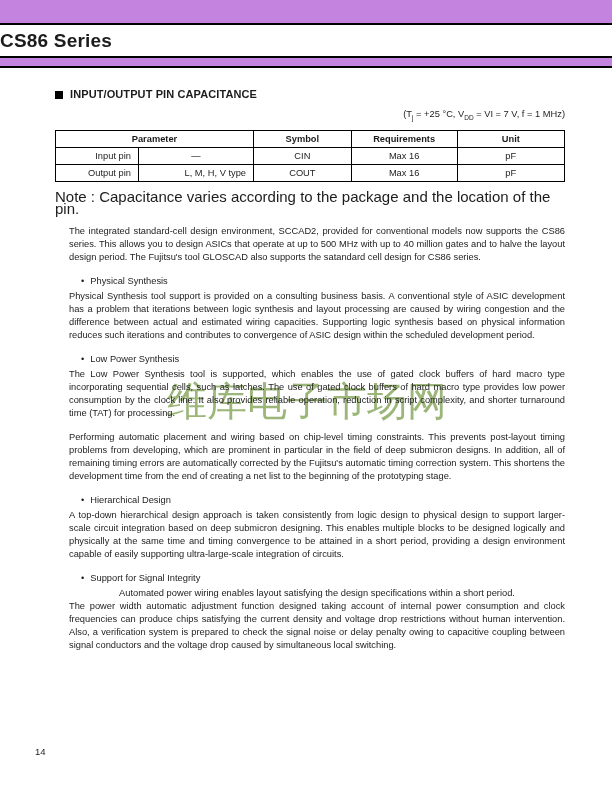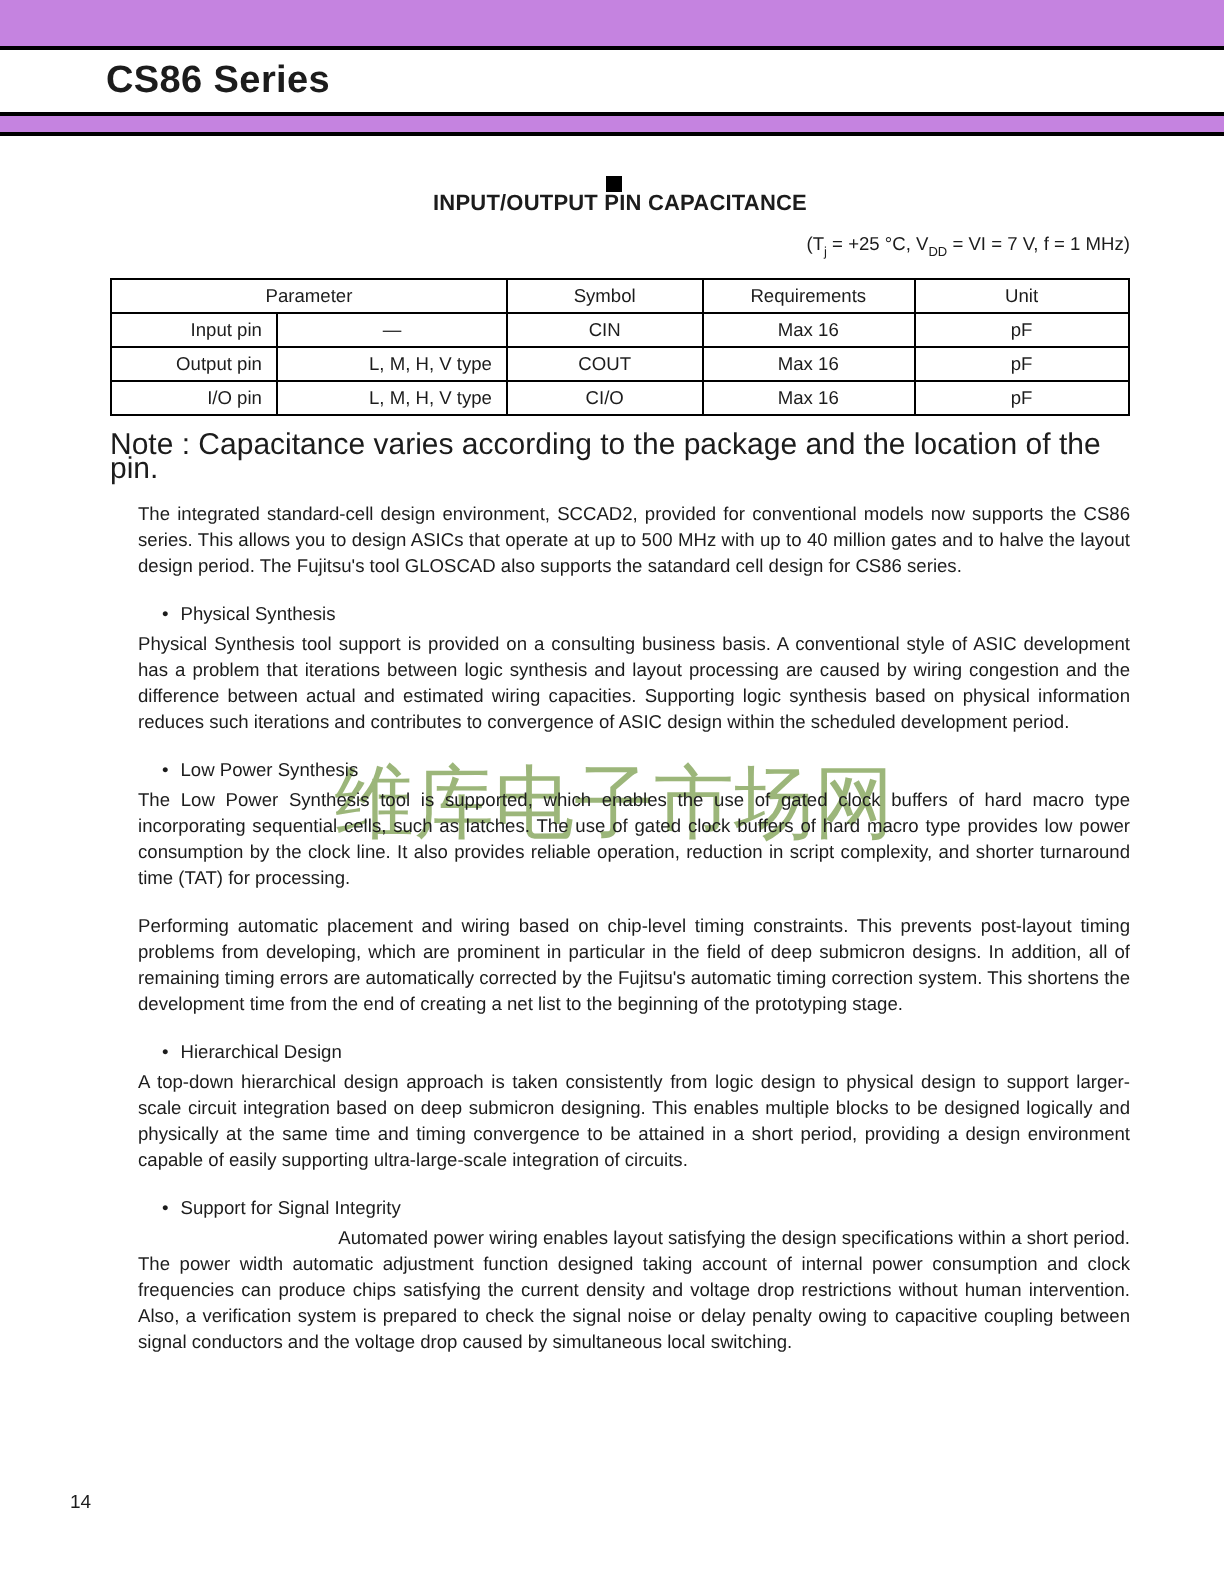--- a/index.html
+++ b/index.html
@@ -17,21 +17,20 @@
     height: 25px;
     background: var(--banner, #c583e0);
     border-bottom: 2px solid #000;
   }
   .title-bar {
     height: 33px;
     background: #fff;
     border-bottom: 2px solid #000;
     display: flex;
     align-items: center;
-    padding-left: 53px;
   }
   .title-bar h1 {
     margin: 0;
     font-size: 19px;
     font-weight: bold;
     letter-spacing: 0.2px;
   }
   .band-sub {
     height: 10px;
     background: var(--banner, #c583e0);
@@ -51,21 +50,21 @@
     letter-spacing: 0.1px;
     line-height: 13px;
   }
   .sec-heading .sq {
     width: 8px; height: 8px;
     background: #000;
     display: inline-block;
     margin-right: 7px;
     flex: 0 0 auto;
   }
-  .sec-heading.first { margin-top: 20px; flex-direction: column; }
+  .sec-heading.first { margin-top: 20px; }
   .sec-heading.second { margin-top: 22px; }
 
   .condition {
     margin-top: 7px;
     font-size: 9.3px;
     text-align: right;
     line-height: 12px;
   }
   .condition sub { font-size: 6.5px; }
 
@@ -77,21 +76,21 @@
     border: 1.5px solid #000;
   }
   th, td {
     border: 1px solid #000;
     height: 17px;
     padding: 0 7px;
     text-align: right;
     font-weight: normal;
     white-space: nowrap;
   }
-  th { font-weight: normal; text-align: center; }
+  th { font-weight: bold; text-align: center; }
   td.c { text-align: center; }
   col.c1 { width: 16.3%; }
   col.c2 { width: 22.6%; }
   col.c3 { width: 19.2%; }
   col.c4 { width: 20.8%; }
   col.c5 { width: 21.1%; }
 
   .note {
     margin-top: 9px;
     font-size: 15px;
@@ -105,21 +104,21 @@
     text-align: justify;
   }
   .intro { margin-top: 10px; }
   .bullet-item { margin-top: 11px; }
   .bullet-title {
     margin-left: 26px;
     font-size: 9.3px;
     line-height: 13px;
   }
   .bullet-title .bullet-char { margin-right: 6px; }
-  .body-text.lead { text-align: right; }
+  .body-text.lead { text-align: center; }
 
   
   .watermark {
     position: absolute;
     left: 167px; top: 374px;
     z-index: 0;
     font-size: 40px;
     letter-spacing: 0px;
     color: #4d7c0f;
     opacity: 0.55;
@@ -178,27 +177,20 @@
         <td class="c">Max 16</td>
         <td class="c">pF</td>
       </tr>
       <tr>
         <td>Output pin</td>
         <td>L, M, H, V type</td>
         <td class="c">COUT</td>
         <td class="c">Max 16</td>
         <td class="c">pF</td>
       </tr>
-      <tr>
-        <td>I/O pin</td>
-        <td>L, M, H, V type</td>
-        <td class="c">CI/O</td>
-        <td class="c">Max 16</td>
-        <td class="c">pF</td>
-      </tr>
     </tbody>
   </table>
 
   <div class="note">Note : Capacitance varies according to the package and the location of the pin.</div>
 
 
   <p class="body-text intro">The integrated standard-cell design environment, SCCAD2, provided for conventional models now supports the CS86 series. This allows you to design ASICs that operate at up to 500 MHz with up to 40 million gates and to halve the layout design period. The Fujitsu's tool GLOSCAD also supports the satandard cell design for CS86 series.</p>
 
   <div class="bullet-item">
     <div class="bullet-title"><span class="bullet-char">•</span><span>Physical Synthesis</span></div>

